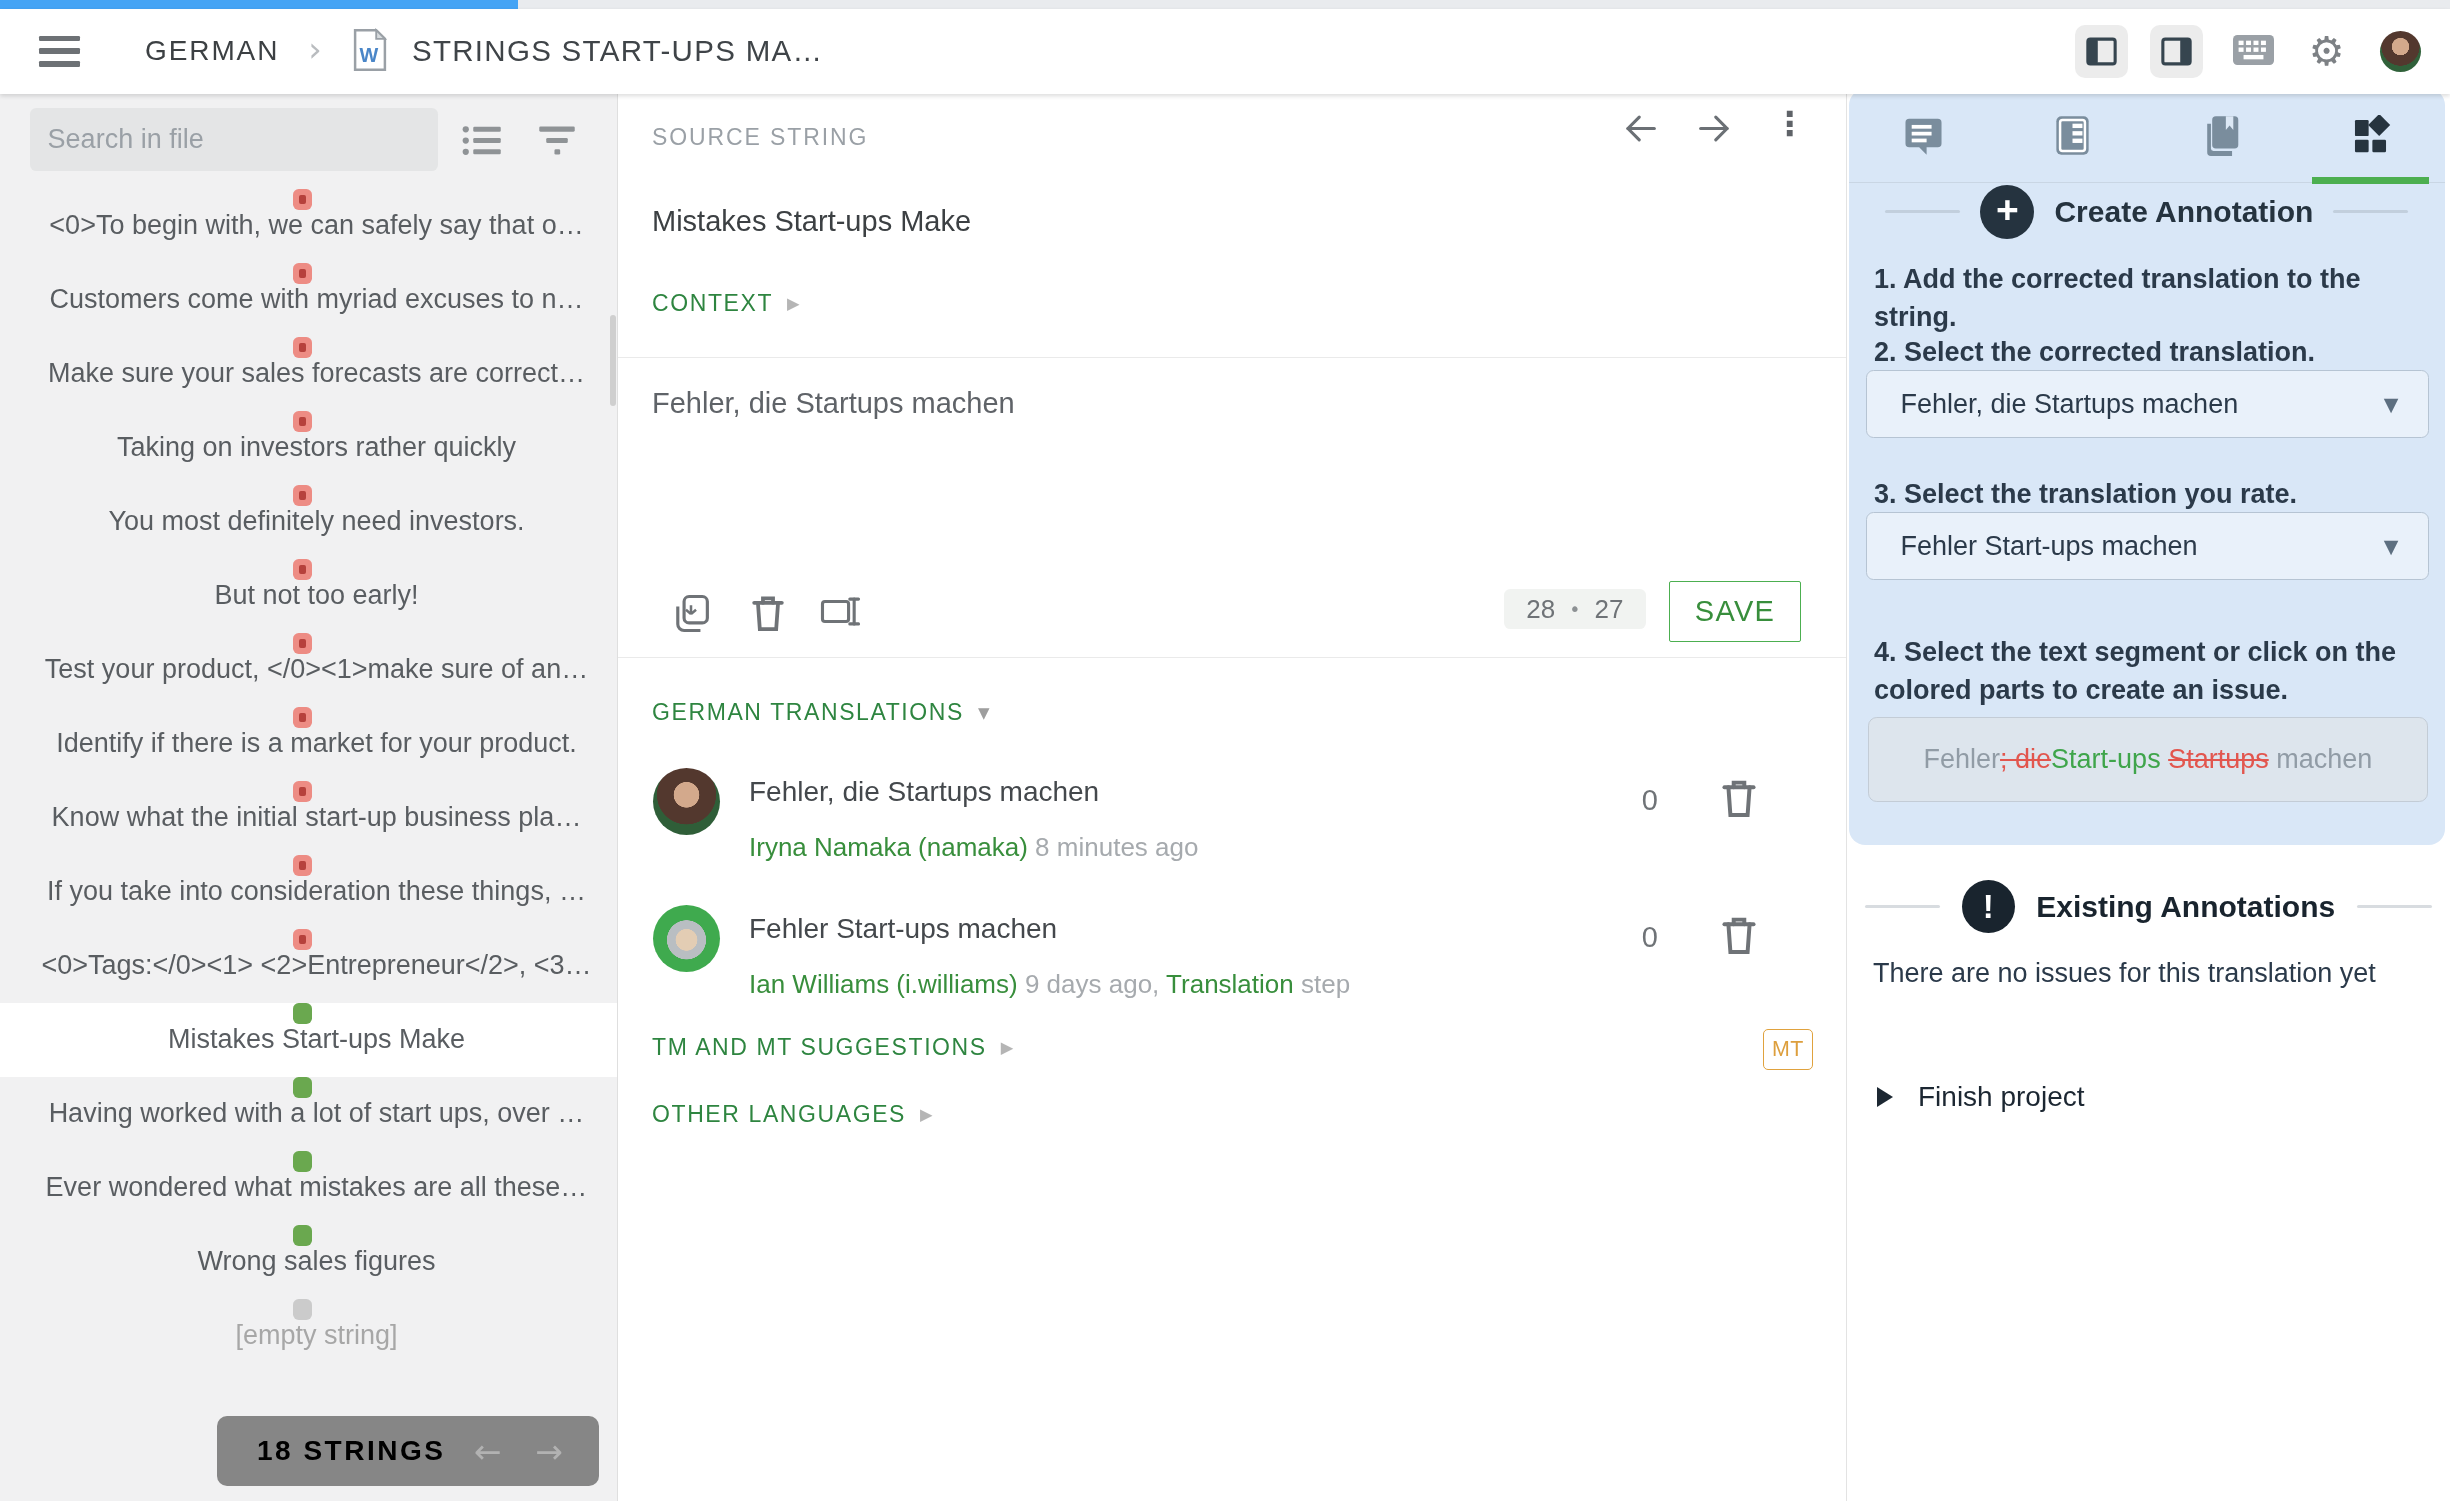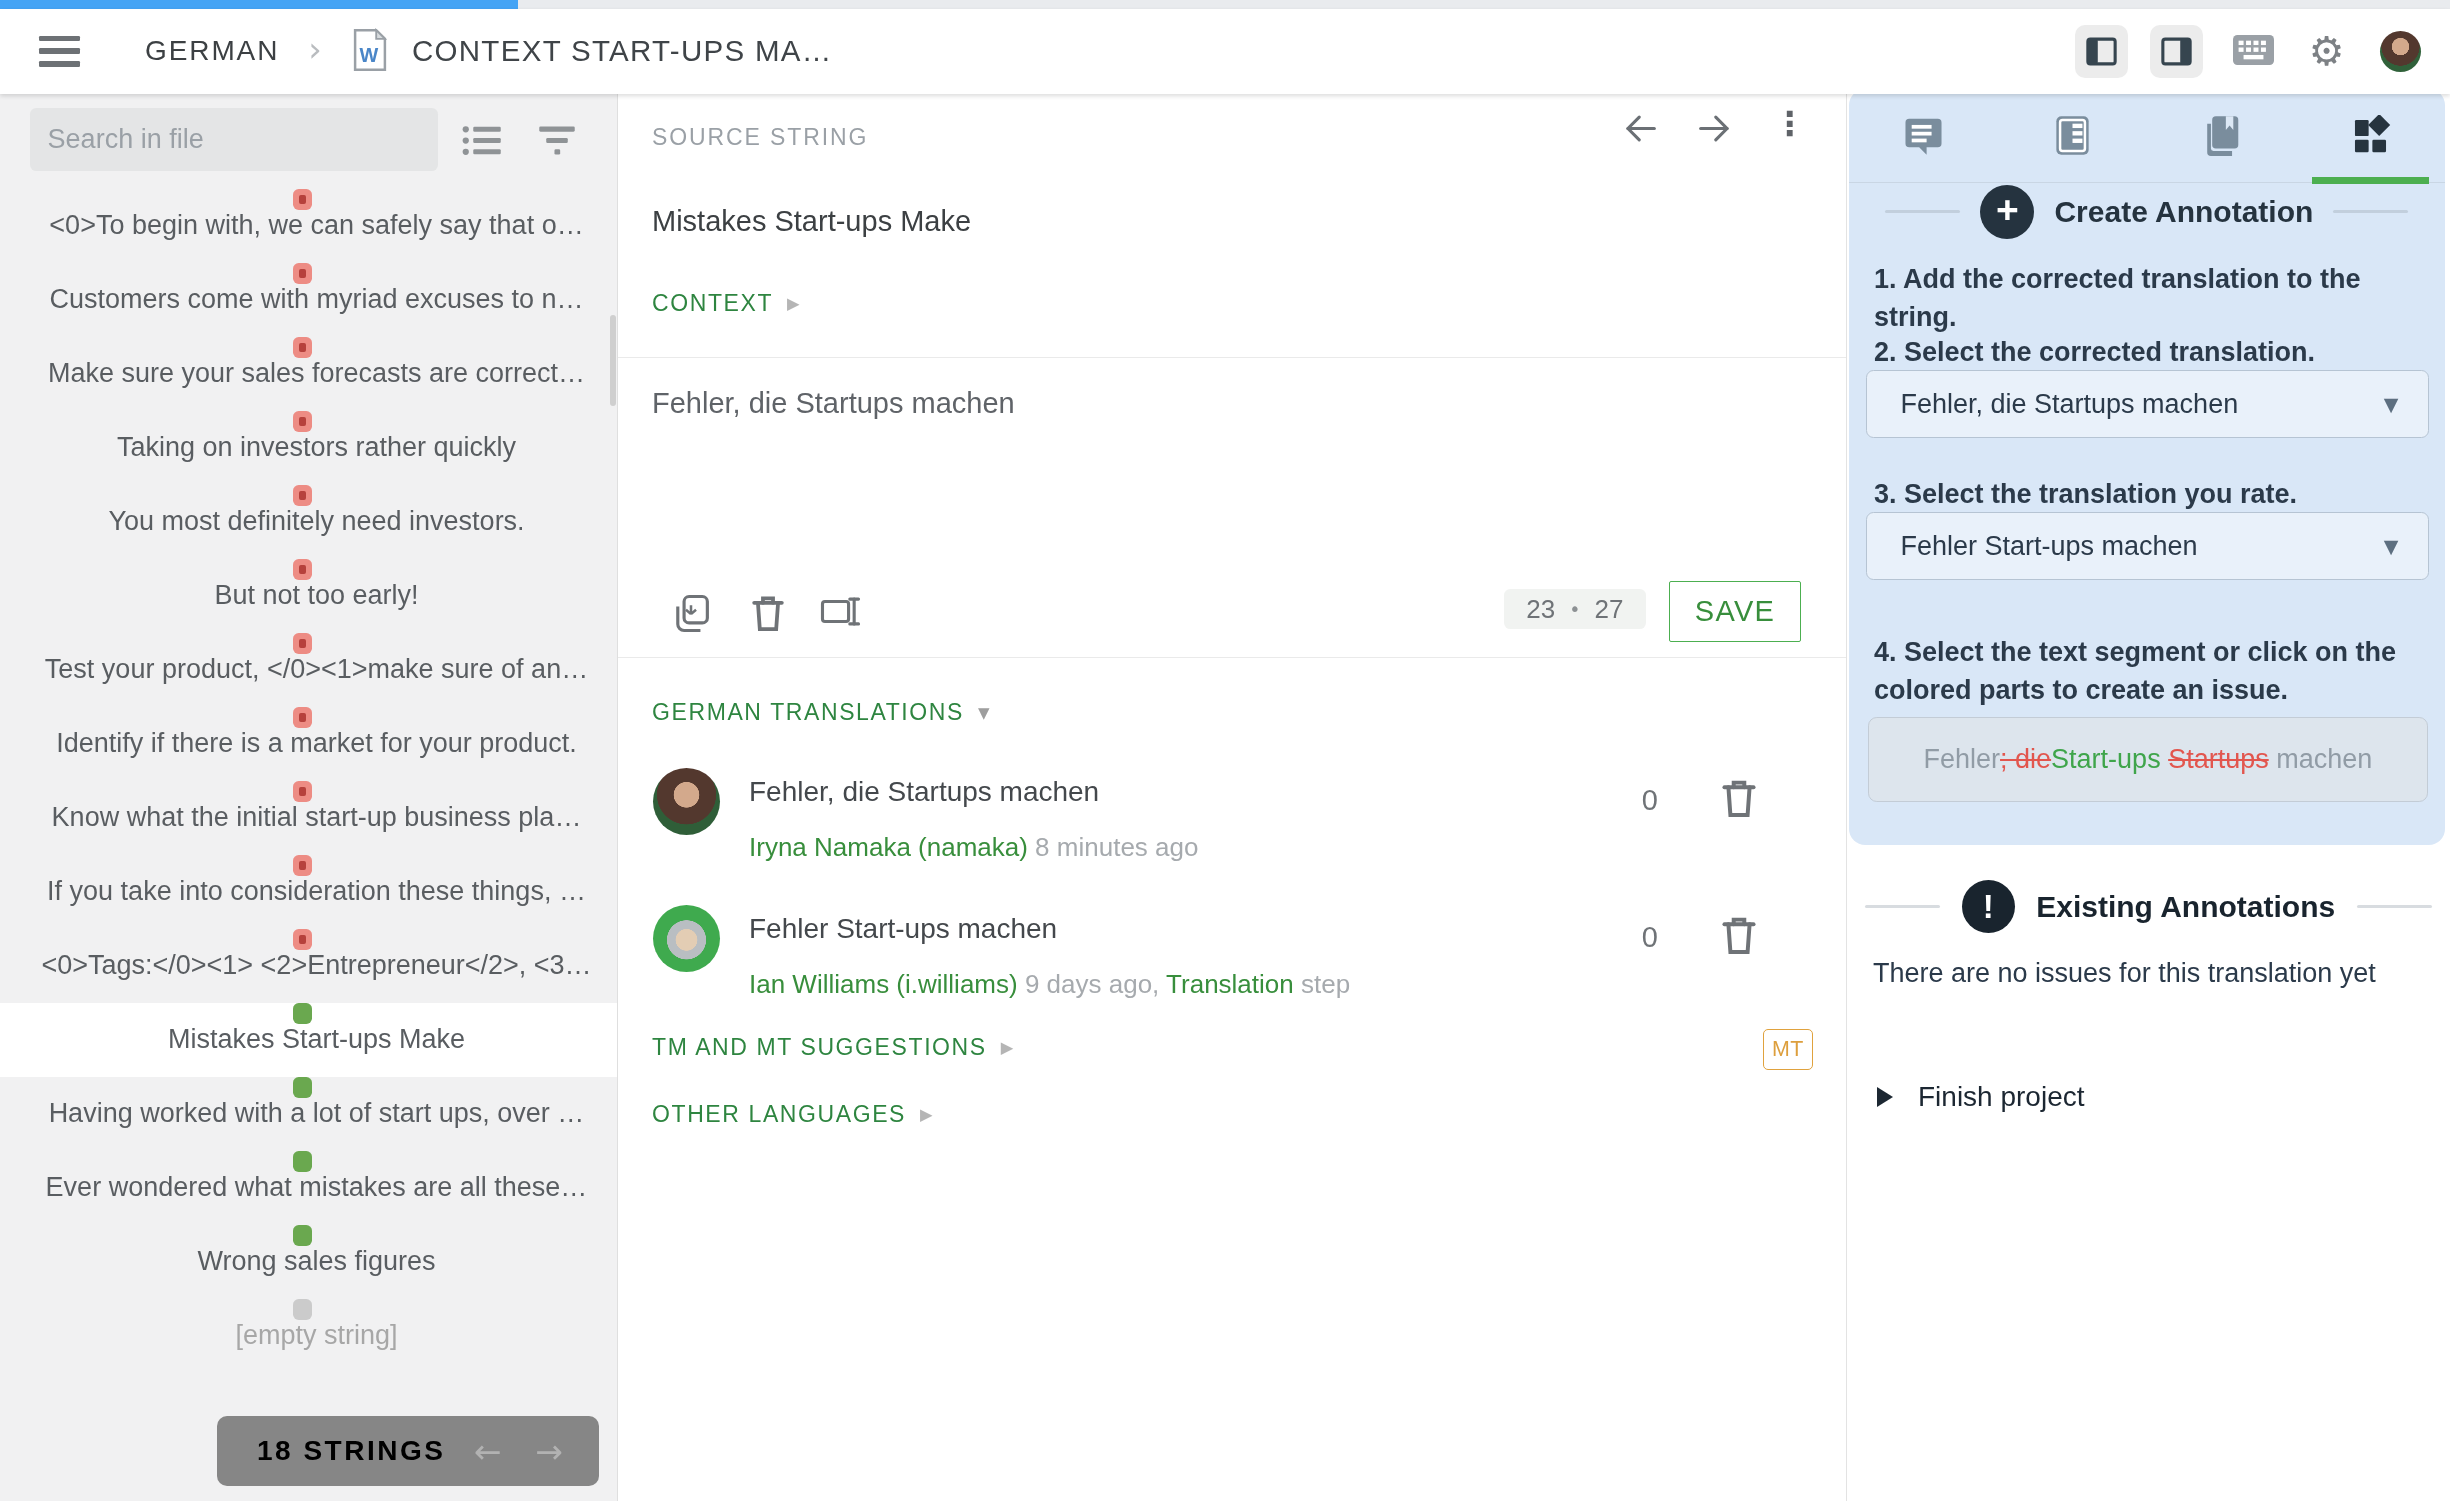--- a/index.html
+++ b/index.html
@@ -144,21 +144,21 @@
     </div>
   <div class="crumb-project">GERMAN</div>
   <div class="crumb-chevron glyph">›</div>
   <div class="doc-icon">
     <svg width="36" height="44" viewBox="0 0 58 70">
         <path d="M5 3 h34 l14 14 v50 h-48 z" fill="#fff" stroke="#9aa0a6" stroke-width="4"></path>
         <path d="M39 3 l14 14 h-14 z" fill="#d7dbde" stroke="#9aa0a6" stroke-width="3"></path>
         <text x="27" y="55" font-size="32" font-weight="bold" fill="#4a86c8" text-anchor="middle" font-family="Liberation Sans,sans-serif">W</text>
       </svg>
   </div>
-  <div class="doc-title">CONTEXT START-UPS MA…</div>
+  <div class="doc-title">STRINGS START-UPS MA…</div>
   <div class="tb-right">
     <div class="panel-btn">
       <svg width="31" height="29" viewBox="0 0 50 46">
           <rect x="3" y="3" width="44" height="40" rx="4" fill="none" stroke="#36454f" stroke-width="5"></rect>
           <rect x="3" y="3" width="16" height="40" rx="3" fill="#36454f"></rect>
         </svg>
     </div>
     <div class="panel-btn">
       <svg width="31" height="29" viewBox="0 0 50 46">
           <rect x="3" y="3" width="44" height="40" rx="4" fill="none" stroke="#36454f" stroke-width="5"></rect>
@@ -351,21 +351,21 @@
     </div>
     <div class="tb-icon ic-selecttext">
       <svg width="41" height="35" viewBox="0 0 66 56" fill="none" stroke="#6f7377" stroke-width="5" stroke-linecap="round">
           <rect x="4" y="12" width="42" height="32" rx="4"></rect>
           <line x1="55" y1="8" x2="55" y2="48"></line>
           <path d="M48 8 h14 M48 48 h14"></path>
         </svg>
     </div>
 
     <div class="char-pill">
-      <span>23</span>
+      <span>28</span>
       <span class="sep glyph">•</span>
       <span>27</span>
     </div>
     <div class="save-btn">SAVE</div>
 
     <div class="divider div2"></div>
 
     <div class="g-header">
       <span class="sec-label">GERMAN TRANSLATIONS</span>
       <span class="tri glyph" style="font-size:15px;color:#9e9e9e;">▼</span>

